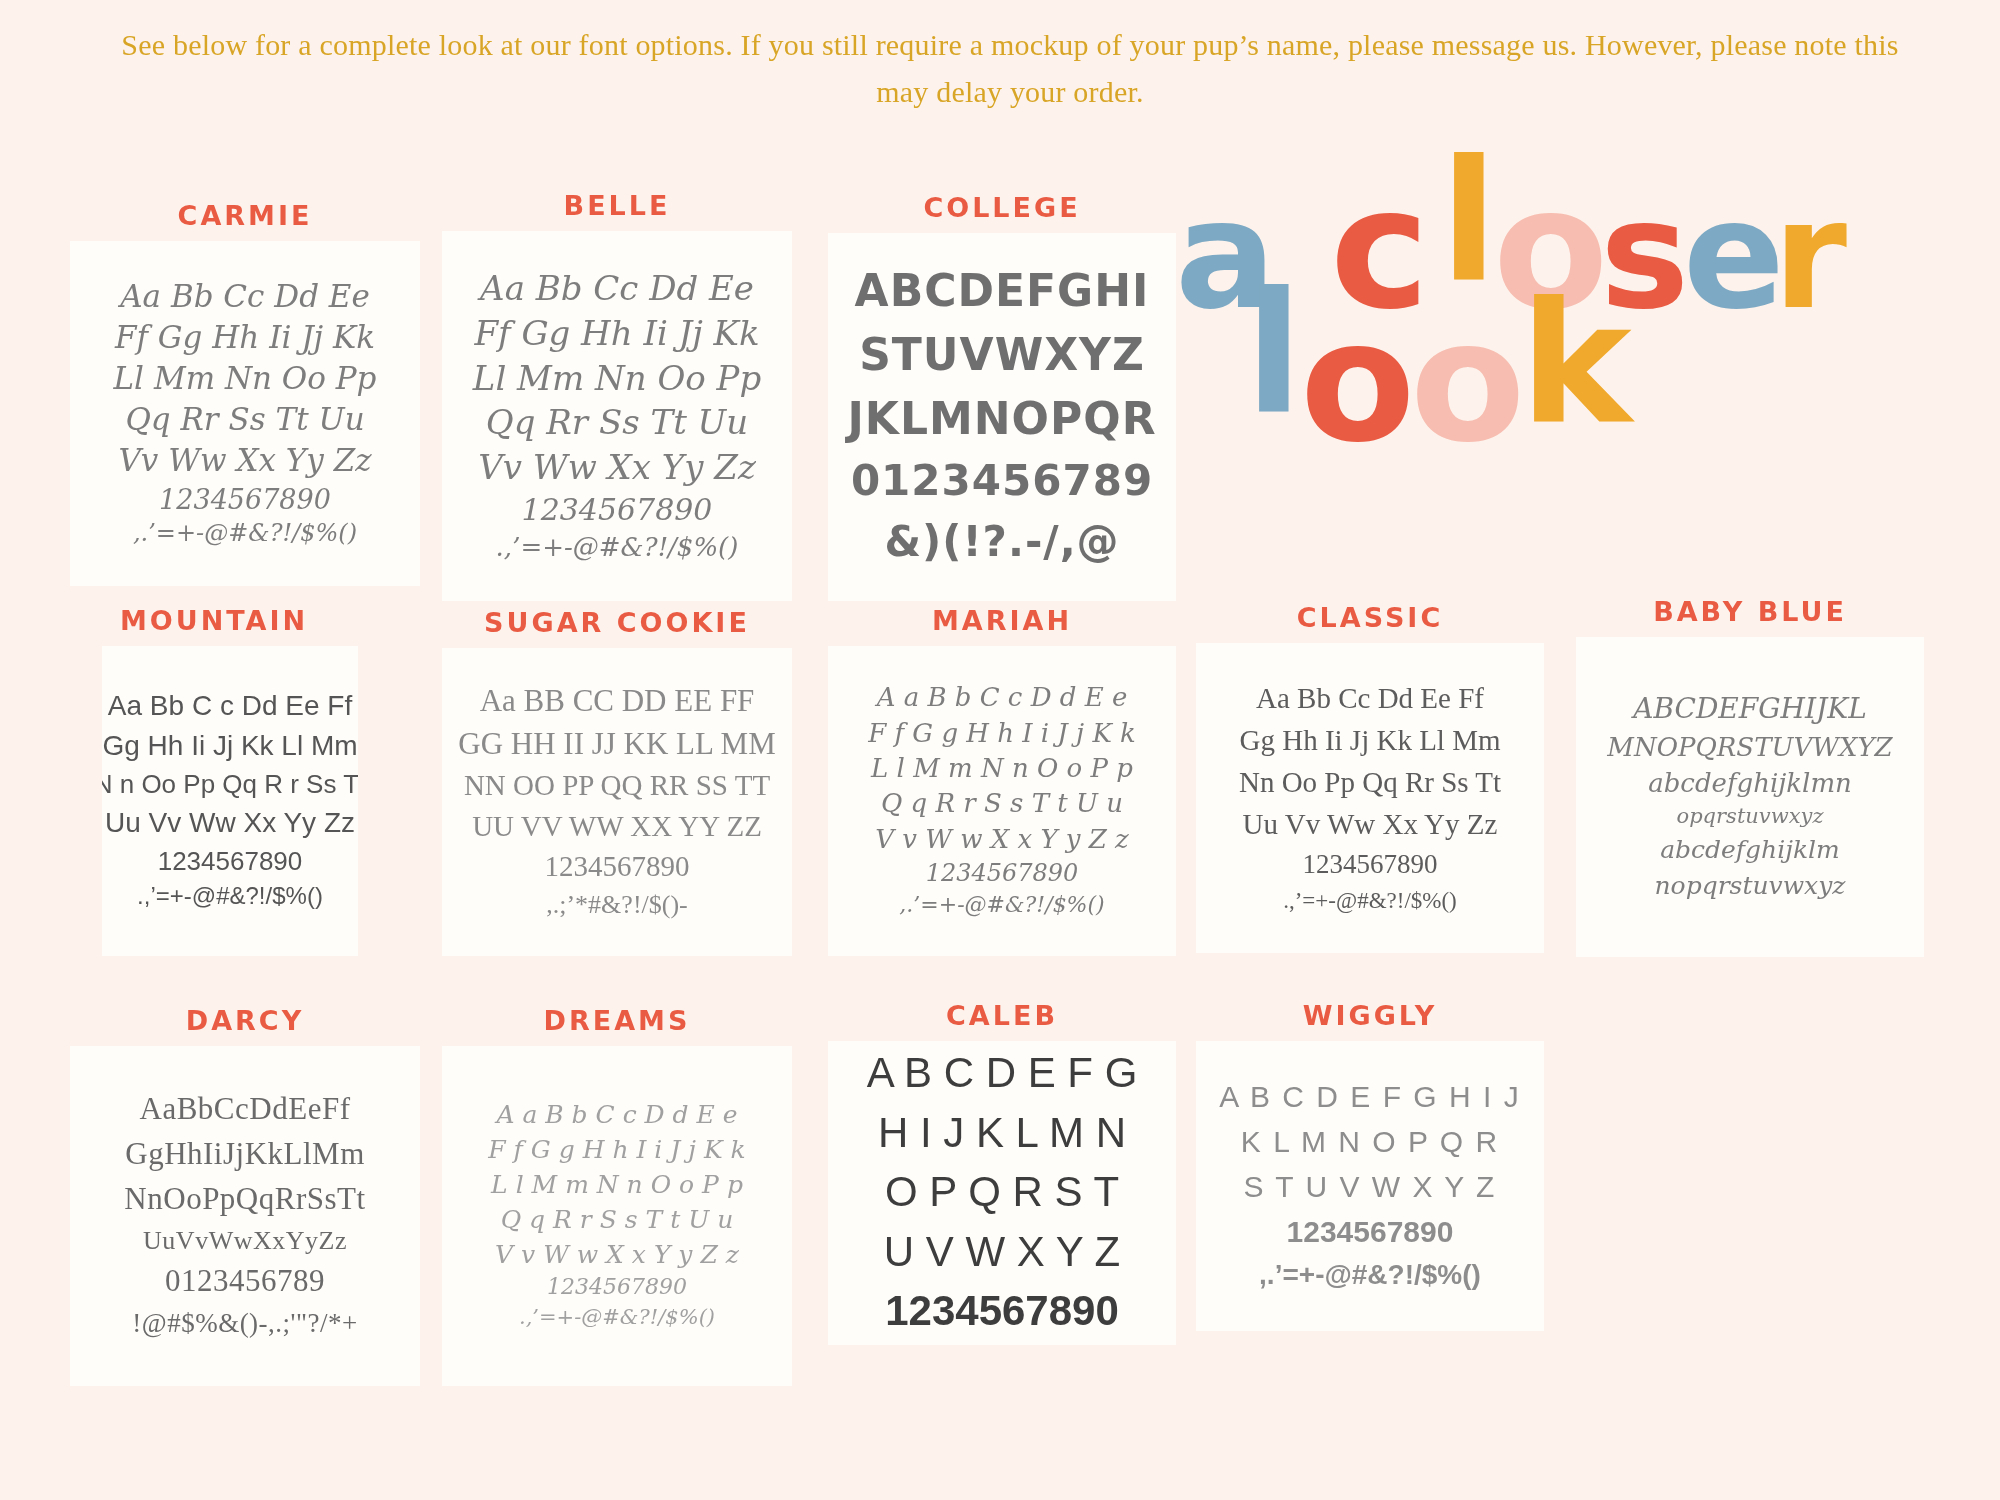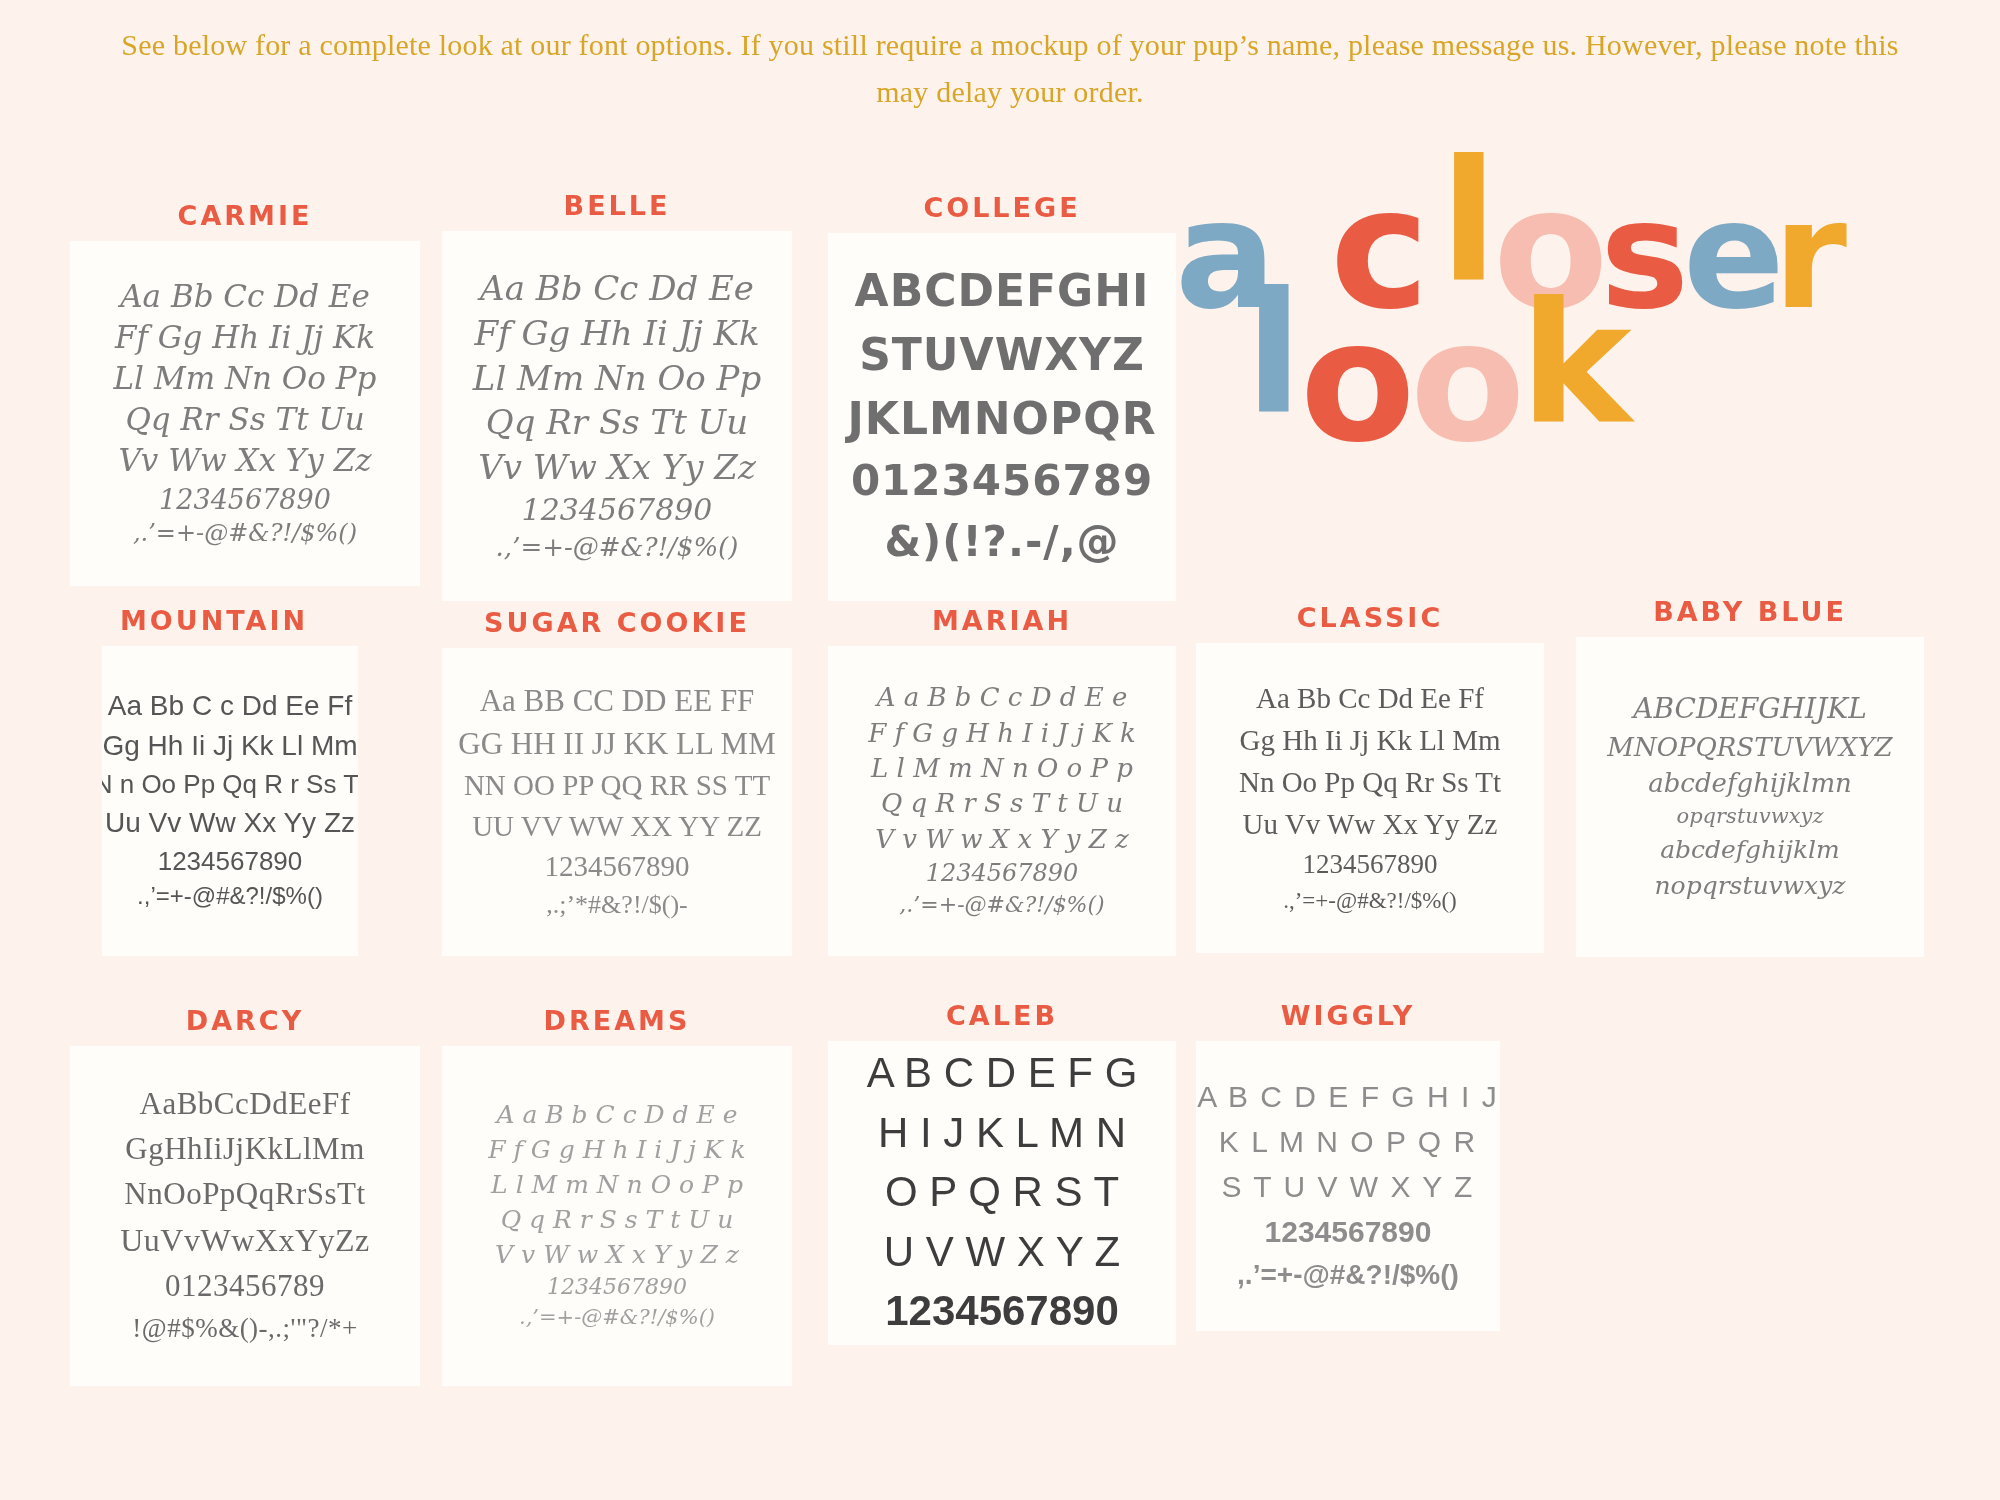--- a/index.html
+++ b/index.html
@@ -212,21 +212,21 @@
     <div class="line style-script" style="font-size:25px; line-height:1.42;">nopqrstuvwxyz</div>
   </div>
 </div>
 
 <div class="card" style="left:70px; top:1005px; width:350px;">
   <div class="card-title">DARCY</div>
   <div class="swatch" style="height:340px;">
     <div class="line style-serif" style="font-size:31px; line-height:1.45; letter-spacing:0.5px; color:#6a6a6a;">AaBbCcDdEeFf</div>
     <div class="line style-serif" style="font-size:31px; line-height:1.45; letter-spacing:0.5px; color:#6a6a6a;">GgHhIiJjKkLlMm</div>
     <div class="line style-serif" style="font-size:31px; line-height:1.45; letter-spacing:0.5px; color:#6a6a6a;">NnOoPpQqRrSsTt</div>
-    <div class="line style-serif" style="font-size:32px; line-height:1.45; letter-spacing:0.5px; color:#6a6a6a;">UuVvWwXxYyZz</div>
+    <div class="line style-serif" style="font-size:26px; line-height:1.45; letter-spacing:0.5px; color:#6a6a6a;">UuVvWwXxYyZz</div>
     <div class="line style-serif" style="font-size:31px; line-height:1.45; letter-spacing:0.5px; color:#6a6a6a;">0123456789</div>
     <div class="line style-serif" style="font-size:27px; line-height:1.45; letter-spacing:0.5px; color:#6a6a6a;">!@#$%&amp;()-,.;'"?/*+</div>
   </div>
 </div>
 
 <div class="card" style="left:442px; top:1005px; width:350px;">
   <div class="card-title">DREAMS</div>
   <div class="swatch" style="height:340px;">
     <div class="line style-script" style="font-size:25px; line-height:1.4; color:#a0a0a0;">A a B b C c D d E e</div>
     <div class="line style-script" style="font-size:25px; line-height:1.4; color:#a0a0a0;">F f G g H h I i J j K k</div>
@@ -242,21 +242,21 @@
   <div class="card-title">CALEB</div>
   <div class="swatch" style="height:304px;">
     <div class="line style-sans" style="font-size:42px; line-height:1.42; color:#3d3d3d;">A B C D E F G</div>
     <div class="line style-sans" style="font-size:42px; line-height:1.42; color:#3d3d3d;">H I J K L M N</div>
     <div class="line style-sans" style="font-size:42px; line-height:1.42; color:#3d3d3d;">O P Q R S T</div>
     <div class="line style-sans" style="font-size:42px; line-height:1.42; color:#3d3d3d;">U V W X Y Z</div>
     <div class="line style-sans" style="font-size:42px; line-height:1.42; color:#3d3d3d; font-weight:bold;">1234567890</div>
   </div>
 </div>
 
-<div class="card" style="left:1196px; top:1000px; width:304px;">
+<div class="card" style="left:1196px; top:1000px; width:348px;">
   <div class="card-title">WIGGLY</div>
   <div class="swatch" style="height:290px;">
     <div class="line style-sans" style="font-size:30px; line-height:1.5; letter-spacing:2px; color:#8d8d8d;">A B C D E F G H I J</div>
     <div class="line style-sans" style="font-size:30px; line-height:1.5; letter-spacing:2px; color:#8d8d8d;">K L M N O P Q R</div>
     <div class="line style-sans" style="font-size:30px; line-height:1.5; letter-spacing:2px; color:#8d8d8d;">S T U V W X Y Z</div>
     <div class="line style-sans" style="font-size:30px; line-height:1.5; color:#8d8d8d; font-weight:bold;">1234567890</div>
     <div class="line style-sans" style="font-size:28px; line-height:1.5; color:#8d8d8d; font-weight:bold;">,.’=+-@#&amp;?!/$%()</div>
   </div>
 </div>
 

